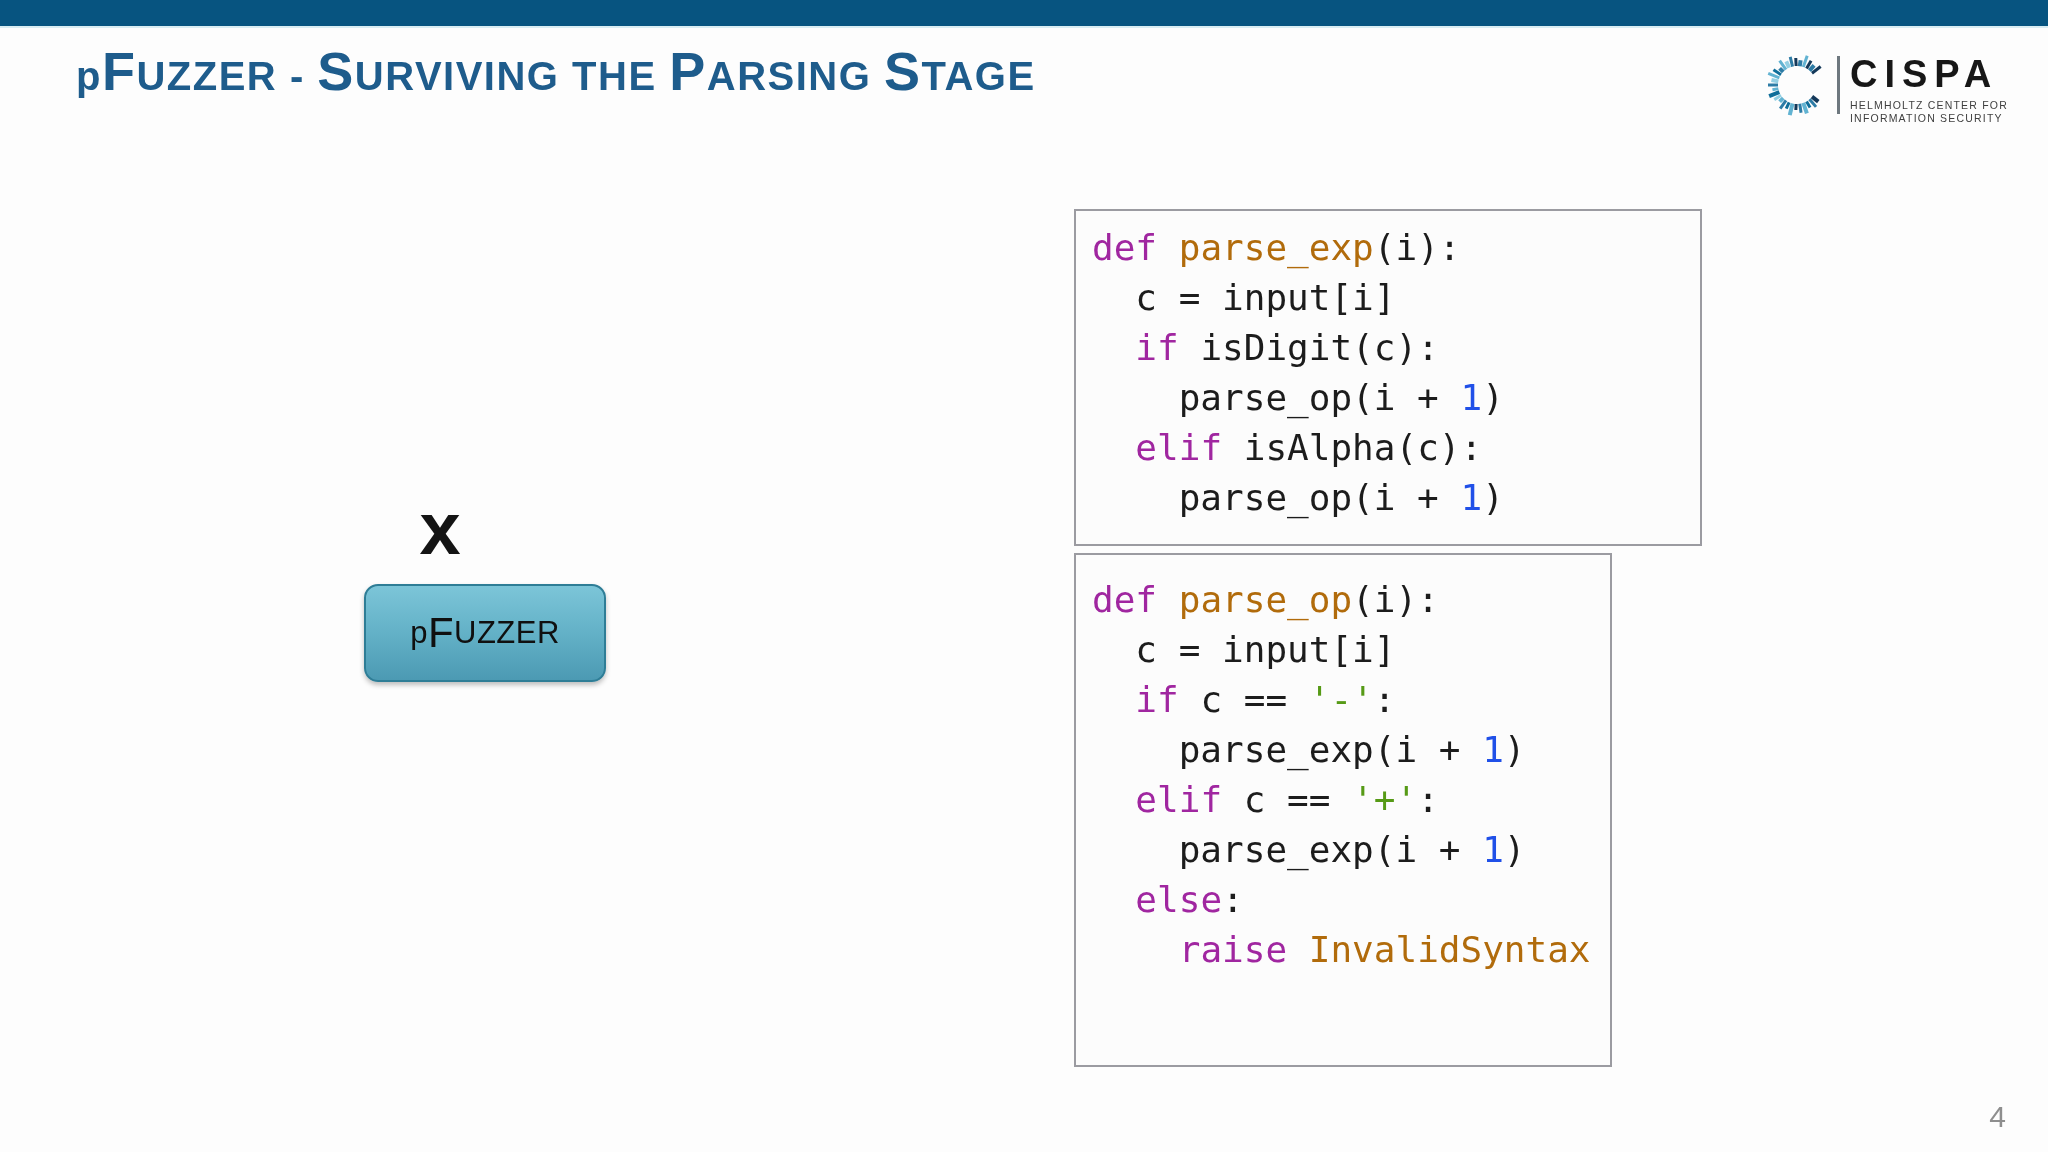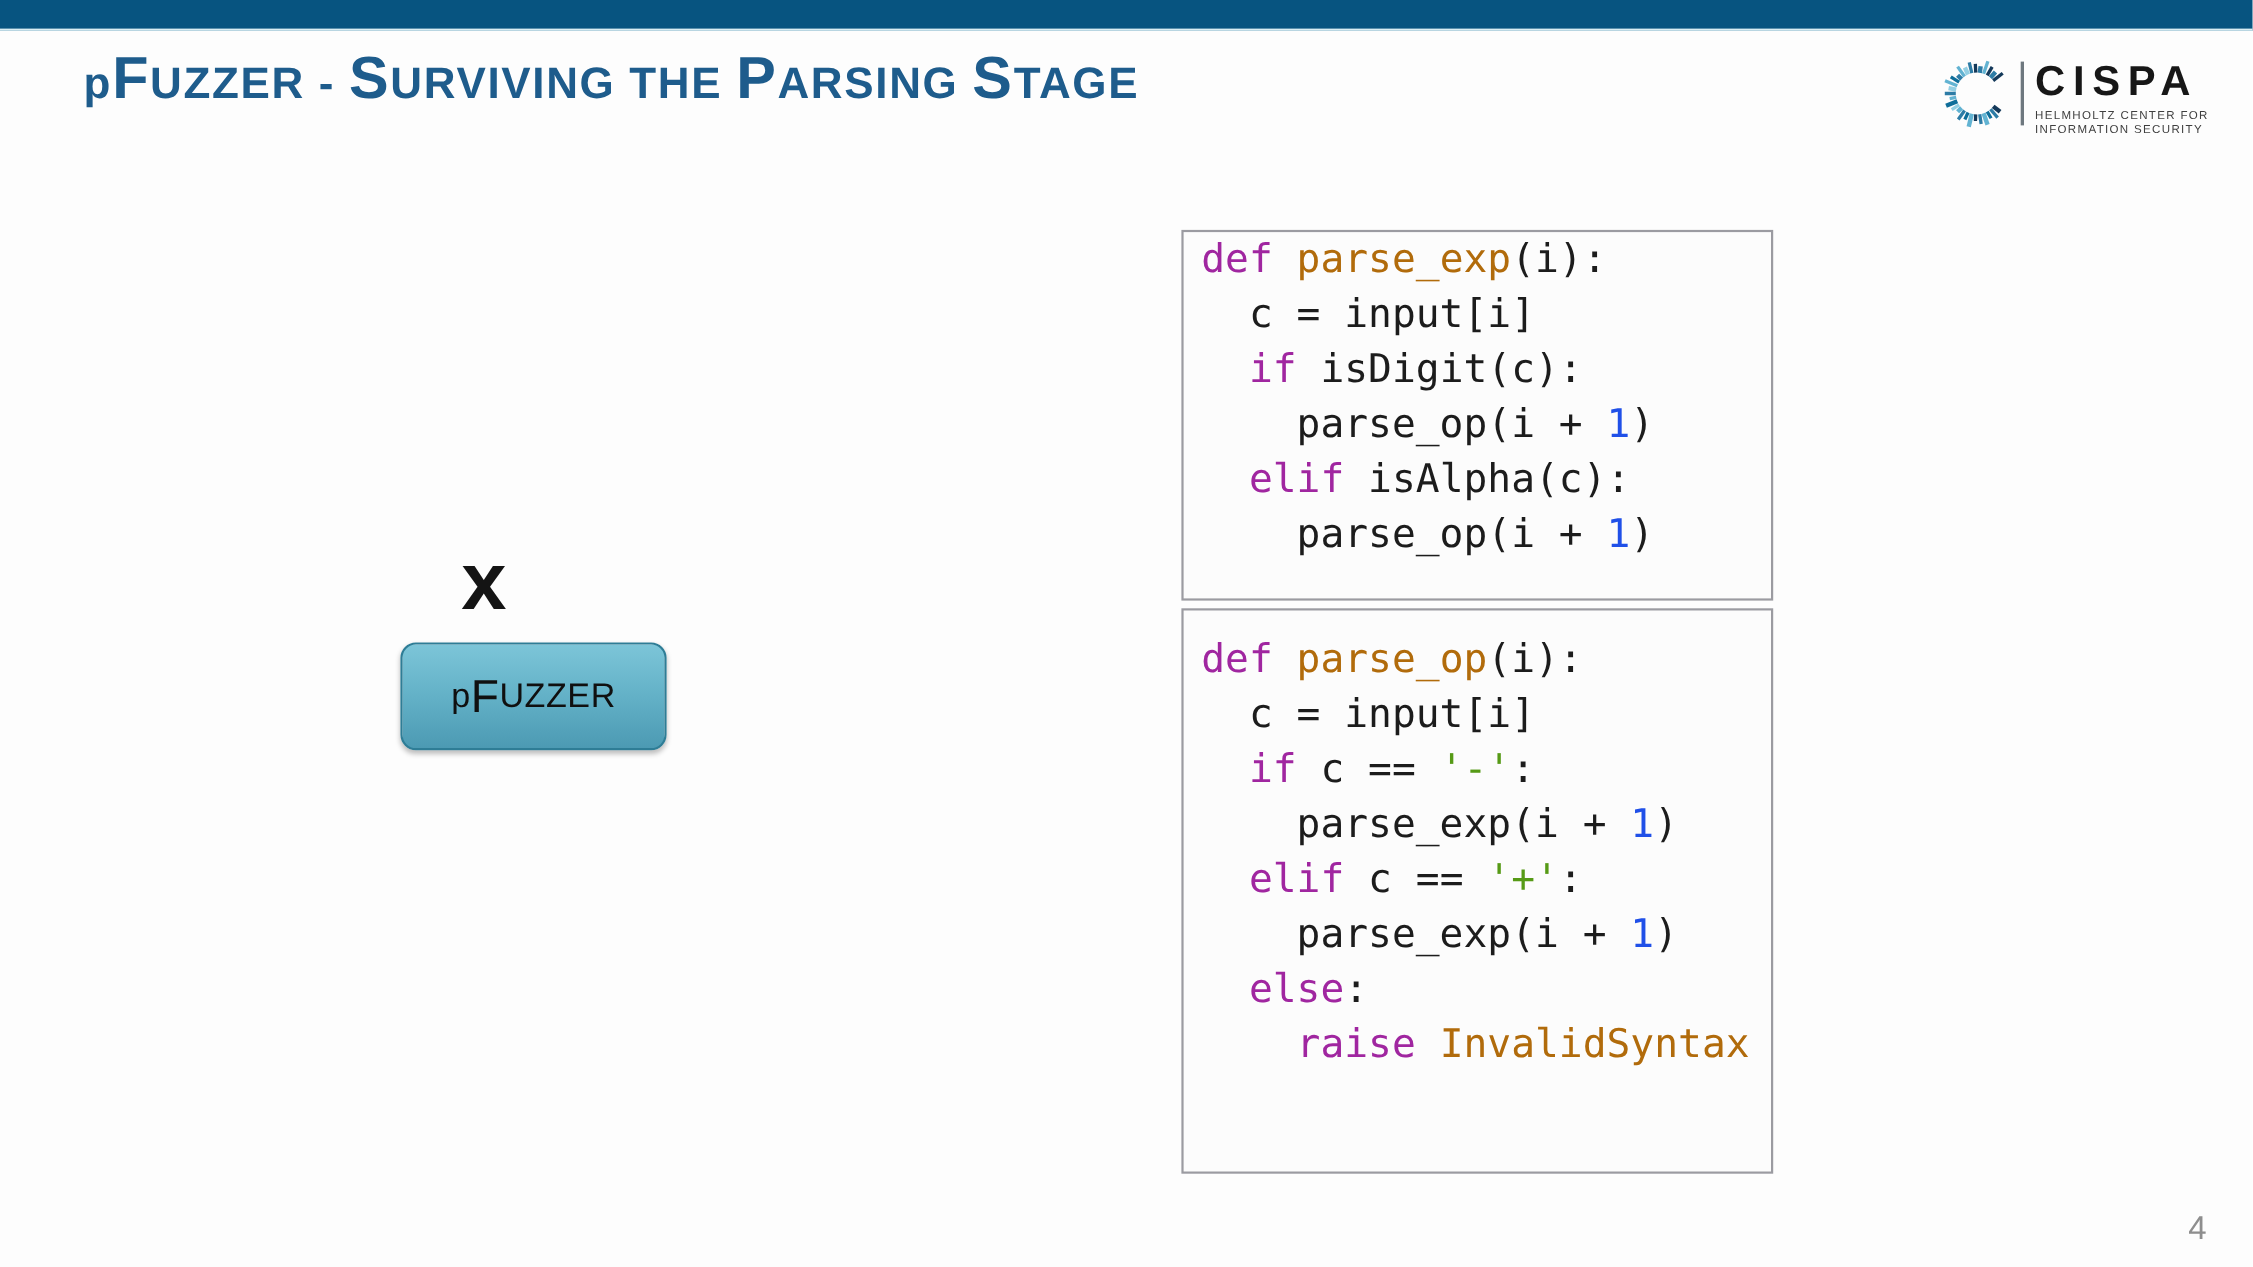--- a/index.html
+++ b/index.html
@@ -48,21 +48,21 @@
   .pfuzzer-box .seg-small{font-size:31px;}
   .pfuzzer-box .seg-low{font-size:31px;}
   
   .code-box{
     position:absolute; box-sizing:border-box;
     border:2px solid #9b9ba1; background:#fcfcfc;
     font-family:"DejaVu Sans Mono", monospace;
     font-size:36px; line-height:50px; white-space:pre;
     color:#1c1c1c;
   }
-  .code-box-1{left:1074px; top:209px; width:538px; height:337px; padding:0 16px;}
+  .code-box-1{left:1074px; top:209px; width:628px; height:337px; padding:12px 16px;}
   .code-box-2{left:1074px; top:553px; width:538px; height:514px; padding:20px 16px;}
   .tok-k{color:#a026a0;}   
   .tok-n{color:#b16b0b;}   
   .tok-s{color:#569a16;}   
   .tok-d{color:#2050e8;}   
   .tok-p{color:#1c1c1c;}   
   
   .page-number{
     position:absolute; right:42px; top:1100px;
     font-size:30px; color:#8e8e8e;

